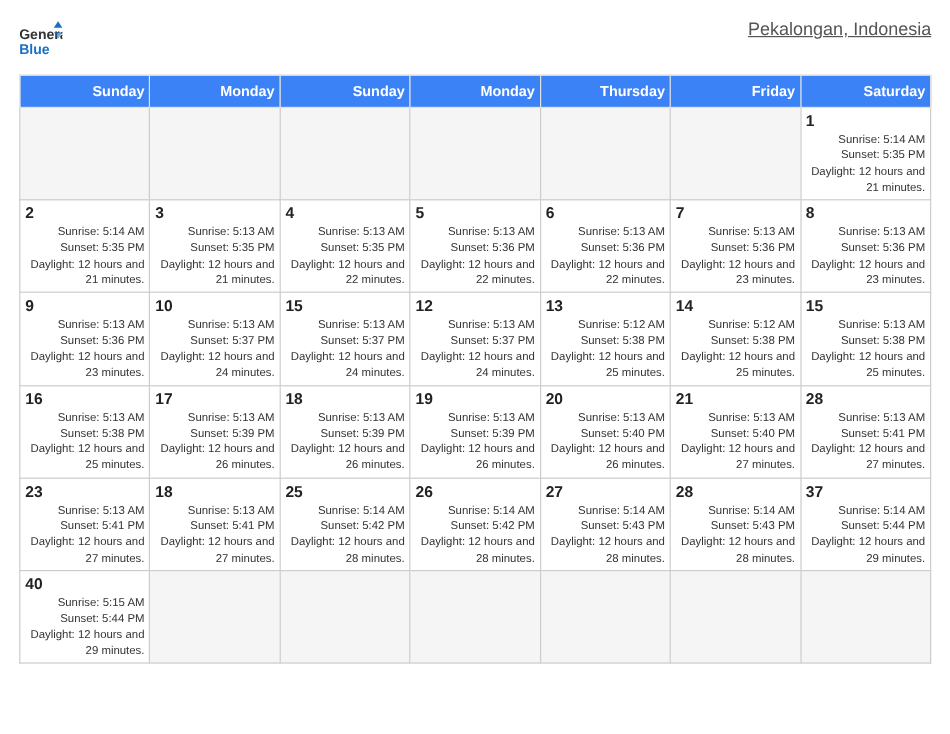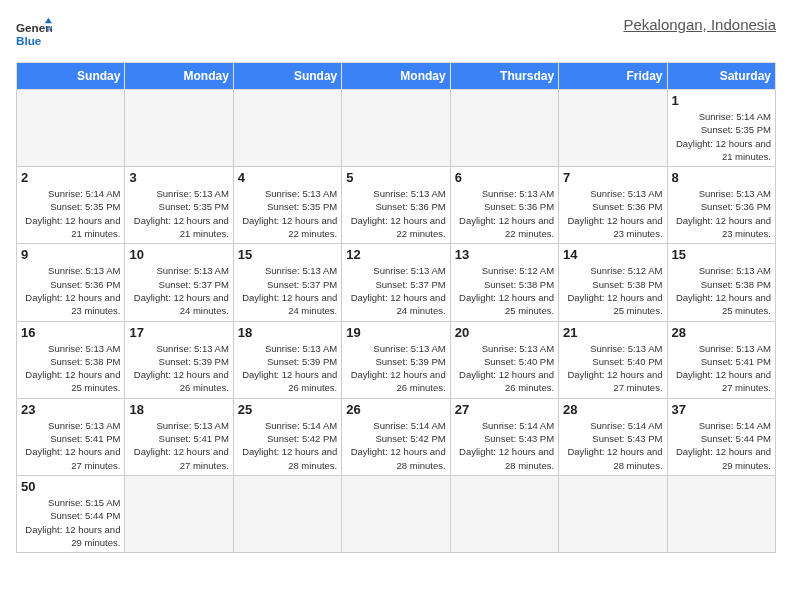--- a/index.html
+++ b/index.html
@@ -235,21 +235,21 @@
           <div class="day-num">28</div>
           <div class="day-info">Sunrise: 5:14 AM<br>Sunset: 5:43 PM<br>Daylight: 12 hours and 28 minutes.</div>
         </td>
         <td>
           <div class="day-num">37</div>
           <div class="day-info">Sunrise: 5:14 AM<br>Sunset: 5:44 PM<br>Daylight: 12 hours and 29 minutes.</div>
         </td>
       </tr>
       <tr>
         <td>
-          <div class="day-num">50</div>
+          <div class="day-num">40</div>
           <div class="day-info">Sunrise: 5:15 AM<br>Sunset: 5:44 PM<br>Daylight: 12 hours and 29 minutes.</div>
         </td>
         <td class="empty"></td>
         <td class="empty"></td>
         <td class="empty"></td>
         <td class="empty"></td>
         <td class="empty"></td>
         <td class="empty"></td>
       </tr>
     </tbody>

